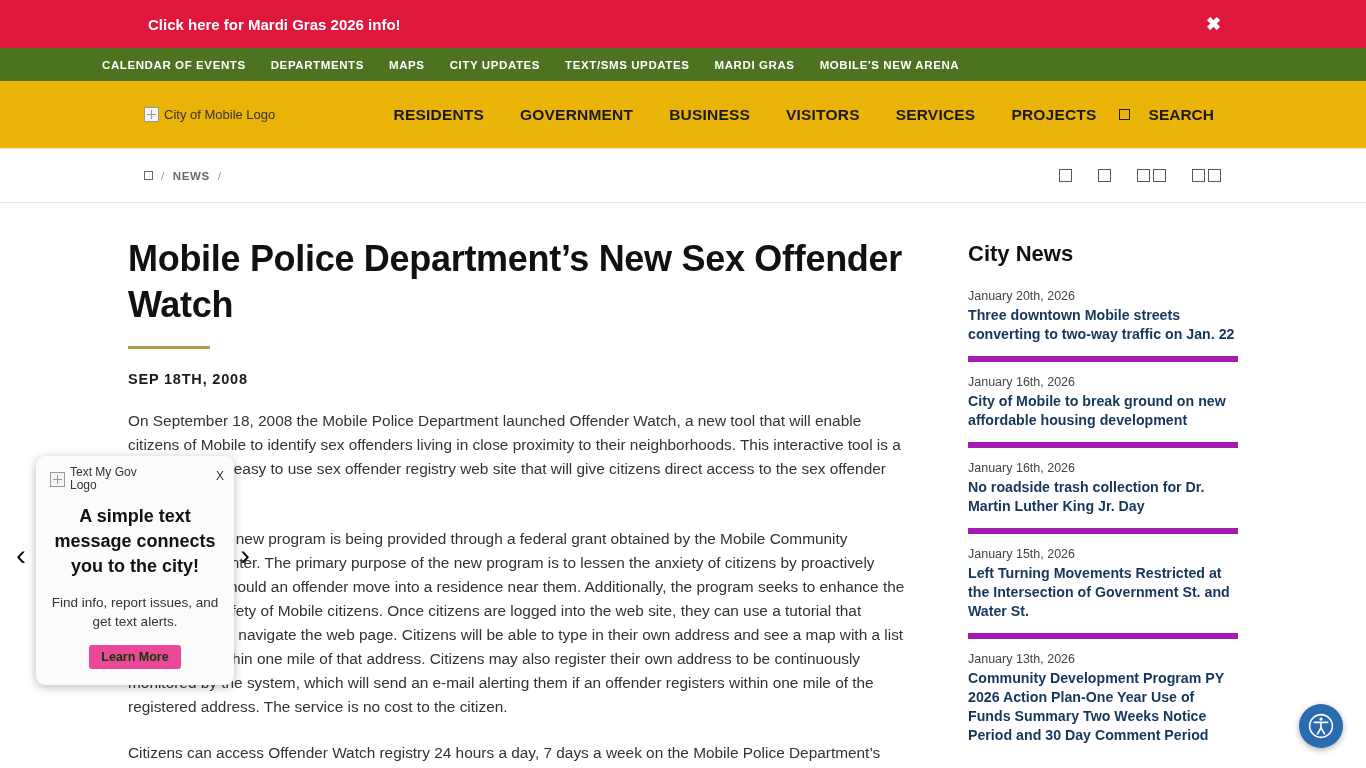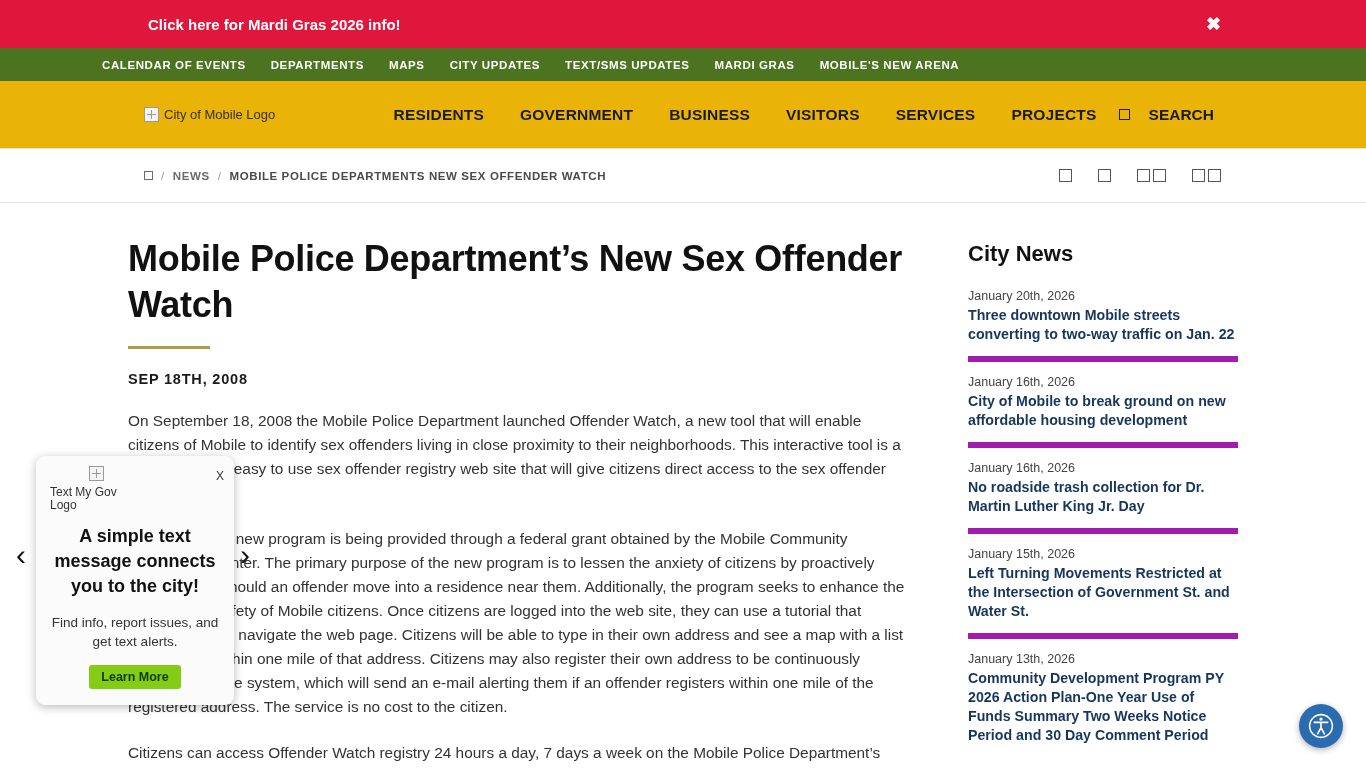--- a/index.html
+++ b/index.html
@@ -244,37 +244,37 @@
   }
   .popup-close {
     position: absolute;
     right: 10px;
     top: 13px;
     font-size: 12px;
     color: #333;
     cursor: pointer;
   }
   .popup-logo { display: flex; justify-content: flex-start; }
-  .popup-logo .broken-img { font-size: 12px; line-height: 13px; white-space: normal; text-align: left; max-width: 92px; flex-direction: column; }
+  .popup-logo .broken-img { font-size: 12px; line-height: 13px; white-space: normal; text-align: left; max-width: 92px; }
   .popup-head {
     font-size: 18px;
     font-weight: bold;
     line-height: 25px;
     margin: 12px 0 14px 0;
     color: #111;
   }
   .popup-sub {
     font-size: 13.5px;
     line-height: 19px;
     color: #333;
     margin-bottom: 14px;
   }
   .popup-btn {
     display: inline-block;
-    background: #84cc16;
+    background: #ec4899;
     color: #0a3d00;
     font-size: 12.5px;
     font-weight: bold;
     padding: 5px 12px;
     border-radius: 3px;
     text-decoration: none;
     border: none;
     cursor: pointer;
     font-family: "Liberation Sans", sans-serif;
   }
@@ -343,21 +343,20 @@
     </div>
   </div>
 </div>
 
 <div class="crumbbar">
   <div class="crumbs">
     <span class="crumb-home"></span>
     <span class="sep">/</span>
     <a href="#">NEWS</a>
     <span class="sep">/</span>
-    <span class="current">MOBILE POLICE DEPARTMENTS NEW SEX OFFENDER WATCH</span>
   </div>
   <div class="share-icons">
     <span class="ic">
         <span class="box"></span>
       </span>
     <span class="ic">
         <span class="box"></span>
       </span>
     <span class="ic">
         <span class="box"></span>

